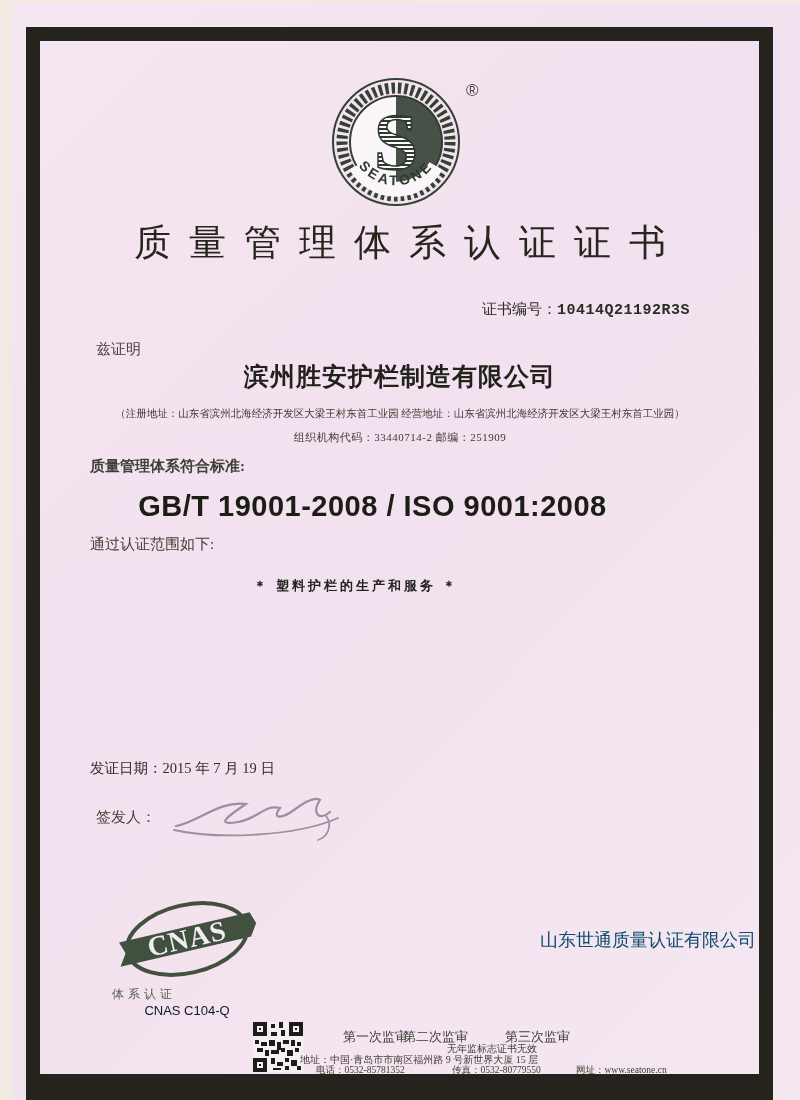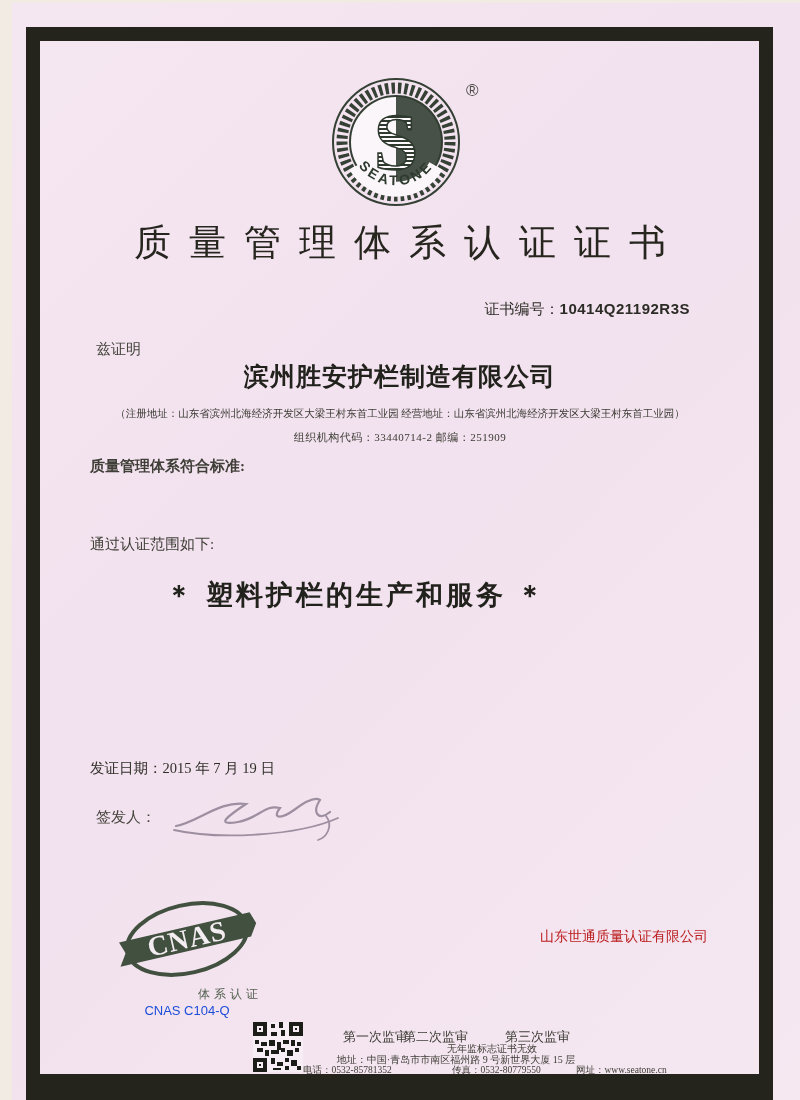--- a/index.html
+++ b/index.html
@@ -6,46 +6,46 @@
   .scan{position:relative;width:800px;height:1100px;background:#f1ebe3;overflow:hidden;
         font-family:"Liberation Serif","DejaVu Serif",serif;}
   .paper{position:absolute;left:12px;top:3px;width:788px;height:1097px;
          background:linear-gradient(135deg,#f5e7f2 0%,#f2e1ee 45%,#f5e8f1 100%);}
   .frame{position:absolute;left:26px;top:27px;width:747px;height:1073px;box-sizing:border-box;
          border:14px solid #24241c;border-bottom-width:26px;}
   .abs{position:absolute;}
   .center{left:0;width:100%;text-align:center;}
   .title{top:218px;font-size:37px;font-weight:400;color:#26261f;letter-spacing:18px;text-indent:18px;}
   .certno{top:300px;right:110px;font-size:15px;color:#2c2c26;}
-  .certno b{font-family:Liberation Sans, sans-serif;letter-spacing:.5px;}
+  .certno b{font-family:Liberation Mono, monospace;letter-spacing:.5px;}
   .certify{left:96px;top:340px;font-size:15px;color:#45453c;}
   .company{top:360px;font-size:25px;font-weight:bold;color:#22221d;
            font-family:"Liberation Sans","DejaVu Sans",sans-serif;letter-spacing:1px;}
   .addr{top:407px;font-size:10.5px;color:#3b3b33;}
   .orgcode{top:430px;font-size:11px;color:#3b3b33;letter-spacing:.5px;}
   .lbl{left:90px;font-size:15px;color:#3f3f37;}
   .standard{top:490px;left:0;width:745px;text-align:center;font-size:29px;font-weight:bold;color:#1d1d18;
             font-family:"Liberation Sans","DejaVu Sans",sans-serif;letter-spacing:.5px;}
-  .scope{top:577px;left:0;width:712px;text-align:center;font-size:27px;font-weight:bold;color:#22221d;
+  .scope{top:577px;left:0;width:712px;text-align:center;font-size:13px;font-weight:bold;color:#22221d;
          font-family:"Liberation Sans","DejaVu Sans",sans-serif;letter-spacing:3px;}
   .bodypar{left:90px;top:644px;width:624px;font-size:15px;line-height:25px;color:#33332b;
            text-align:justify;}
   .dates{top:759px;font-size:14.5px;color:#2f2f28;}
   .signer{left:96px;top:808px;font-size:15px;color:#45453c;}
   .sig{left:168px;top:782px;}
   .cnas-wrap{left:112px;top:893px;width:150px;text-align:center;}
-  .cnas-cap1{top:986px;left:112px;width:150px;text-align:right;font-size:12px;color:#53604f;letter-spacing:4px;}
-  .cnas-cap2{top:1003px;left:112px;width:150px;text-align:center;font-size:13px;color:#1d4ed8;
+  .cnas-cap1{top:986px;left:112px;width:150px;text-align:left;font-size:12px;color:#53604f;letter-spacing:4px;}
+  .cnas-cap2{top:1003px;left:112px;width:150px;text-align:center;font-size:13px;color:#0f172a;
              font-family:"Liberation Sans",sans-serif;}
   .iaf-wrap{left:322px;top:897px;}
-  .issuer{left:540px;top:928px;font-size:14px;color:#b91c1c;}
+  .issuer{left:540px;top:928px;font-size:18px;color:#0c4a6e;}
   .qr{left:253px;top:1022px;}
   .audit{top:1028px;font-size:13px;color:#3c3c34;}
   .f-notice{top:1042px;left:382px;width:220px;text-align:center;font-size:10px;color:#3c3c34;}
-  .f-addr{top:1053px;left:300px;width:312px;text-align:center;font-size:10px;color:#3c3c34;}
+  .f-addr{top:1053px;left:300px;width:312px;text-align:left;font-size:10px;color:#3c3c34;}
   .f-contact{top:1064px;font-size:9.5px;color:#3c3c34;}
 </style>
 </head>
 <body>
 
 <div class="scan">
   <div class="paper"></div>
   <div class="frame"></div>
 
   <div class="abs" style="left:320px;top:74px;">
@@ -74,20 +74,21 @@
   <div class="abs center title">质量管理体系认证证书</div>
 
   <div class="abs certno"><span>证书编号：</span><b>10414Q21192R3S</b></div>
 
   <div class="abs certify">兹证明</div>
   <div class="abs center addr">（注册地址：山东省滨州北海经济开发区大梁王村东首工业园  经营地址：山东省滨州北海经济开发区大梁王村东首工业园）</div>
   <div class="abs center company">滨州胜安护栏制造有限公司</div>
   <div class="abs center orgcode">组织机构代码：33440714-2  邮编：251909</div>
 
   <div class="abs lbl" style="top:457px;font-weight:bold;">质量管理体系符合标准:</div>
+  <div class="abs standard">GB/T 19001-2008 / ISO 9001:2008</div>
   <div class="abs lbl" style="top:535px;">通过认证范围如下:</div>
   <div class="abs scope">＊ 塑料护栏的生产和服务 ＊</div>
 
 
   <div class="abs dates" style="left:90px;">发证日期：2015 年 7 月 19 日</div>
 
   <div class="abs signer">签发人：</div>
   <div class="abs sig">
     <svg width="200" height="62" viewBox="0 0 200 62">
       <path d="M8 44 C30 40 52 18 78 22 C60 34 46 44 70 40 C92 36 96 22 112 26 C104 36 112 38 126 28 C134 22 146 14 152 18 C144 30 150 40 162 30" fill="none" stroke="#9d8fa0" stroke-width="2.2" stroke-linecap="round"></path>
@@ -154,16 +155,16 @@
         <rect x="3" y="21" width="1" height="1"></rect>
       </g>
     </svg>
   </div>
 
   <div class="abs audit" style="left:343px;">第一次监审</div>
   <div class="abs audit" style="left:403px;">第二次监审</div>
   <div class="abs audit" style="left:505px;">第三次监审</div>
   <div class="abs f-notice">无年监标志证书无效</div>
   <div class="abs f-addr">地址：中国·青岛市市南区福州路 9 号新世界大厦 15 层</div>
-  <div class="abs f-contact" style="left:303px;">电话：0532-85781352</div>
+  <div class="abs f-contact" style="left:316px;">电话：0532-85781352</div>
   <div class="abs f-contact" style="left:452px;">传真：0532-80779550</div>
   <div class="abs f-contact" style="left:576px;">网址：www.seatone.cn</div>
 </div>
 
 </body></html>

